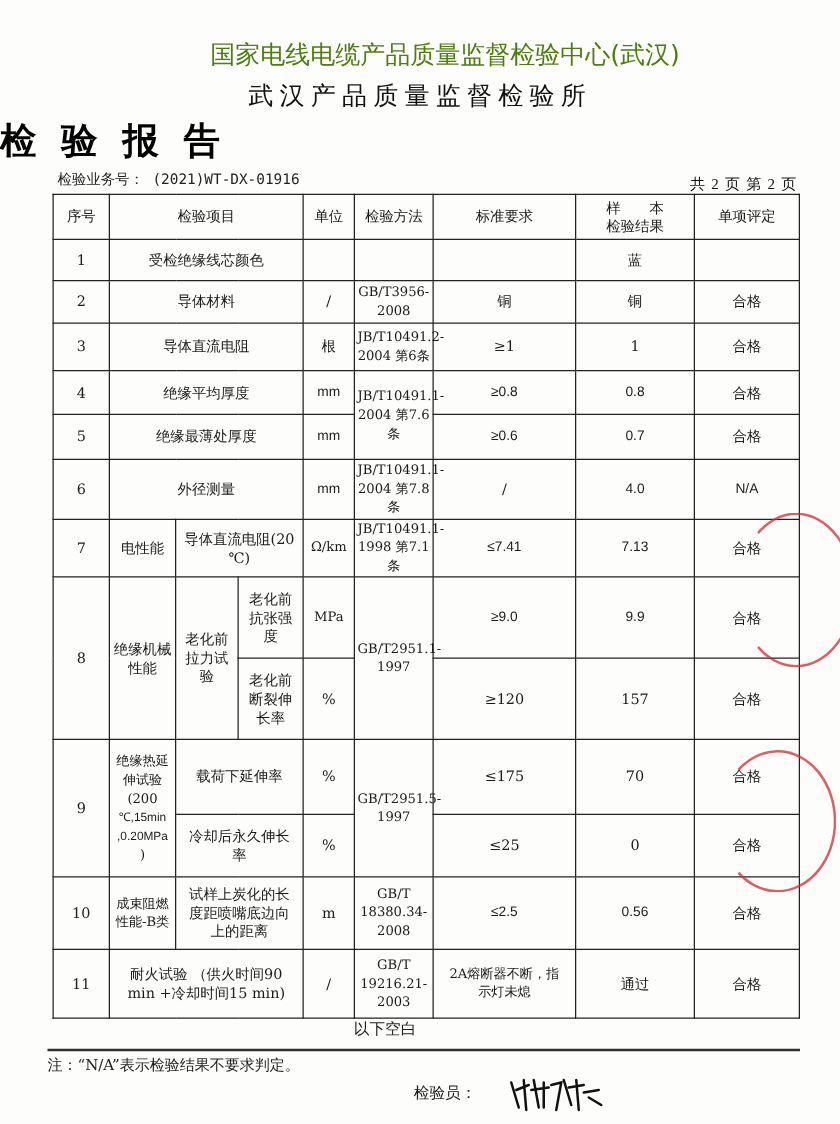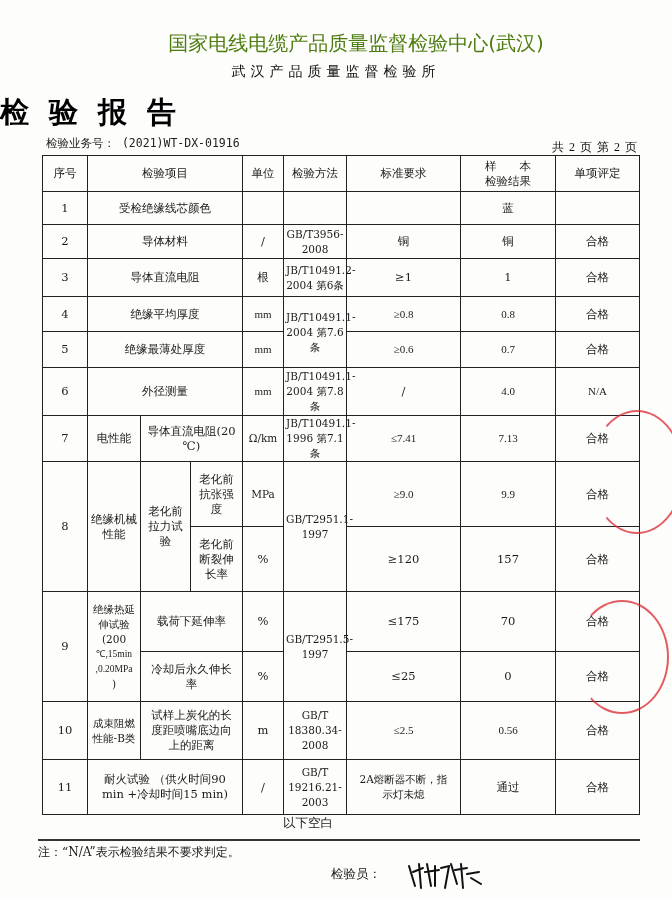--- a/index.html
+++ b/index.html
@@ -1,28 +1,28 @@
 <!DOCTYPE html>
 <html><head>
 <meta charset="utf-8">
 <style>
   html, body { margin:0; padding:0; }
   body {
     width:672px; height:899px; background:#fdfdfb; position:relative; overflow:hidden;
     font-family:"DejaVu Serif","Liberation Serif",serif; color:#1a1a1a;
   }
   .t1 { position:absolute; top:30px; left:0; width:672px; text-align:center; font-family:"DejaVu Sans","Liberation Sans",sans-serif; font-size:20px; letter-spacing:0px; color:#4d7c0f;padding-left:20px; }
-  .t2 { position:absolute; top:63px; left:0; width:672px; text-align:center; font-family:"DejaVu Sans","Liberation Sans",sans-serif; font-size:14px; letter-spacing:5px; color:#111; }
+  .t2 { position:absolute; top:63px; left:0; width:672px; text-align:center; font-family:"DejaVu Sans","Liberation Sans",sans-serif; font-size:20px; letter-spacing:5px; color:#111; }
   .t3 { position:absolute; top:93px; left:0; width:672px; text-align:left; font-family:"DejaVu Sans","Liberation Sans",sans-serif; font-size:29px; font-weight:bold; letter-spacing:20px; color:#000; }
   .ref { position:absolute; top:136px; left:46px; font-size:11.5px; font-family:"DejaVu Sans Mono","Liberation Mono",monospace; color:#222; }
   .ref .lbl { font-family:"DejaVu Serif","Liberation Serif",serif;margin-top:36px; }
   .page { position:absolute; top:139px; right:34px; font-size:12px; color:#111; letter-spacing:1px;font-family:Liberation Serif, serif; }
   table { position:absolute; top:155px; left:42px; border-collapse:collapse; table-layout:fixed; width:597px; font-size:11.5px; }
   td { border:1.2px solid #222; text-align:center; vertical-align:middle; padding:0 2px; line-height:15px; }
-  .mono { font-family:Liberation Serif, serif; font-size:11px;border-radius:12px; }
+  .mono { font-family:Liberation Sans, sans-serif; font-size:11px;border-radius:12px; }
   .sm { font-size:10.5px; line-height:15px; }
   .hd td { height:35px; }
   .blank { position:absolute; top:815px; left:0; width:616px; text-align:center; font-size:12.5px; }
   .hr { position:absolute; top:839px; left:38px; width:602px; height:2px; background:#333; }
   .note { position:absolute; top:844px; left:38px; font-size:12px; }
   .insp { position:absolute; top:866px; left:331px; font-size:12.5px;text-align:center; }
   .sig { position:absolute; top:858px; left:405px; width:80px; height:32px; }
   .stamp { position:absolute; border:2px solid #d9282f; border-radius:50%; opacity:0.75; border-left-color:transparent; }
 </style>
 </head>
@@ -127,21 +127,21 @@
   <tr style="height:45px">
     <td>7</td>
     <td>电性能</td>
     <td colspan="2">
           <div>导体直流电阻(20</div>
           <div>℃)</div>
         </td>
     <td class="sm">Ω/km</td>
     <td class="sm">
           <div>JB/T10491.1-</div>
-          <div>1996 第7.1条</div>
+          <div>1998 第7.1条</div>
         </td>
     <td class="mono">≤7.41</td>
     <td class="mono">7.13</td>
     <td>合格</td>
   </tr>
   <tr style="height:65px">
     <td rowspan="2">8</td>
     <td rowspan="2">
           <div>绝缘机械</div>
           <div>性能</div>

